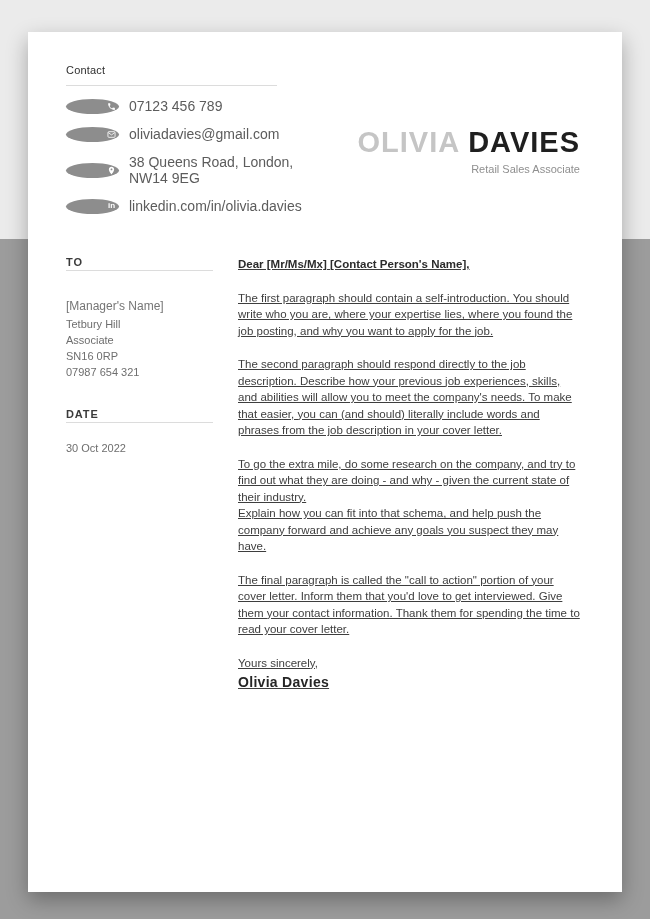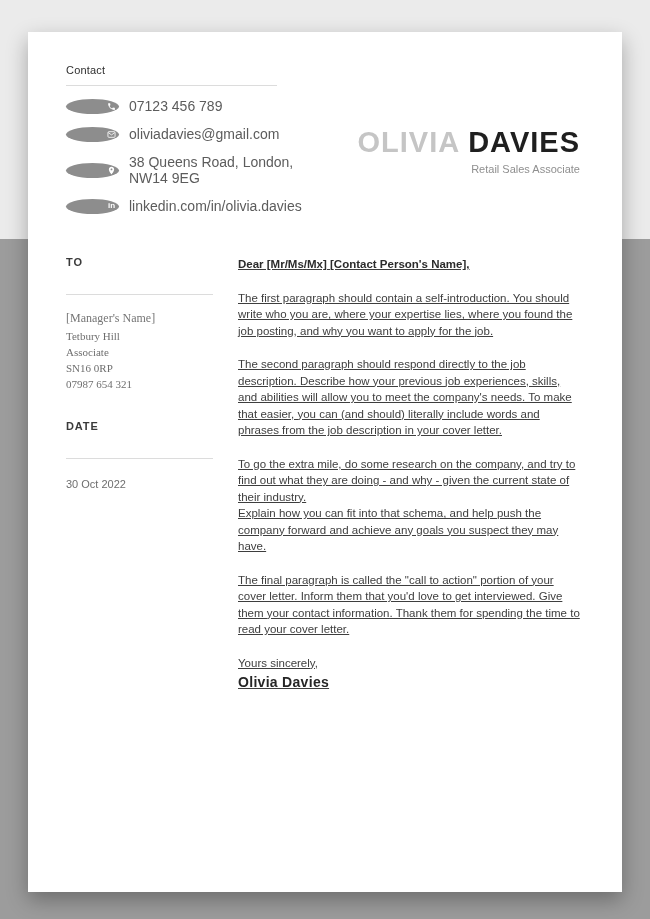--- a/index.html
+++ b/index.html
@@ -34,23 +34,23 @@
   .name-block { text-align: right; margin-top: 64px; }
   .big-name { font-size: 29px; font-weight: bold; letter-spacing: 1px; line-height: 1; white-space: nowrap; }
   .first-name { color: #c5c5c5; }
   .last-name { color: #1f1f1f; }
   .job-title { margin-top: 6px; font-size: 11px; color: #8f8f8f; }
   
   .main { display: flex; margin-top: 42px; }
   .left-col { width: 147px; flex-shrink: 0; }
   .side-heading {
     font-size: 11px; font-weight: bold; letter-spacing: 0.9px; color: #3a3a3a;
-    padding-bottom: 26px; border-bottom: 1px solid #dcdcdc;
+    padding-bottom: 2px; border-bottom: 1px solid #dcdcdc;
   }
-  .recipient { margin-top: 15px; font-size: 11px; color: #6e6e6e; line-height: 16px; font-family: Liberation Serif, serif; }
+  .recipient { margin-top: 27px; font-size: 11px; color: #6e6e6e; line-height: 16px; }
   .recipient-line-primary { font-size: 12px; color: #757575; margin-bottom: 2px; }
   .date-heading { margin-top: 28px; }
   .date-value { margin-top: 19px; font-size: 11px; color: #6e6e6e; }
   
   .letter { flex: 1; margin-left: 25px; font-size: 11.5px; line-height: 16.5px; color: #3e3e3e; text-decoration: underline; }
   .salutation { font-weight: bold; color: #2c2c2c; }
   .letter p { margin: 17px 0 0 0; }
   .pre-line { white-space: pre-line; }
   .letter ul { margin: 17px 0 0 0; padding-left: 20px; list-style: disc; }
   .letter li { margin: 0; }

